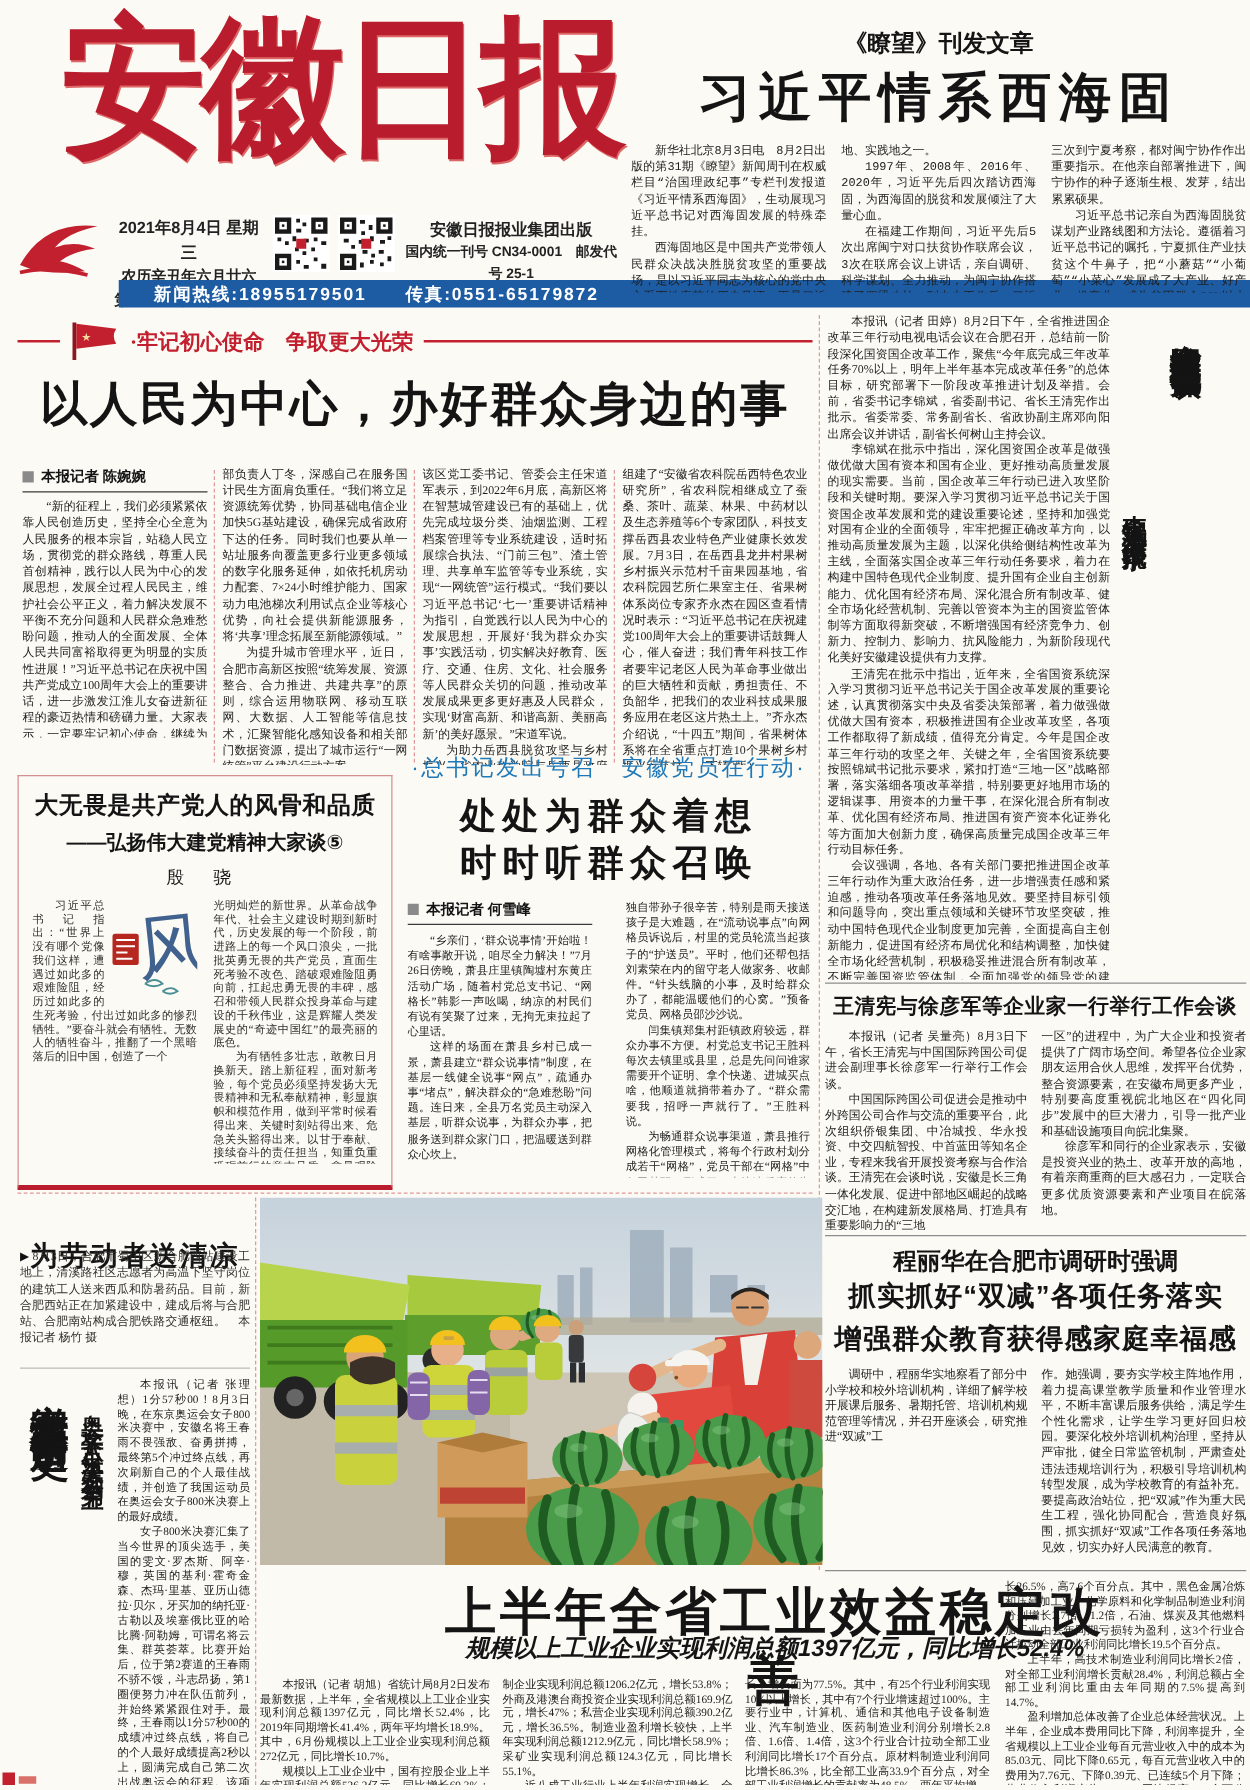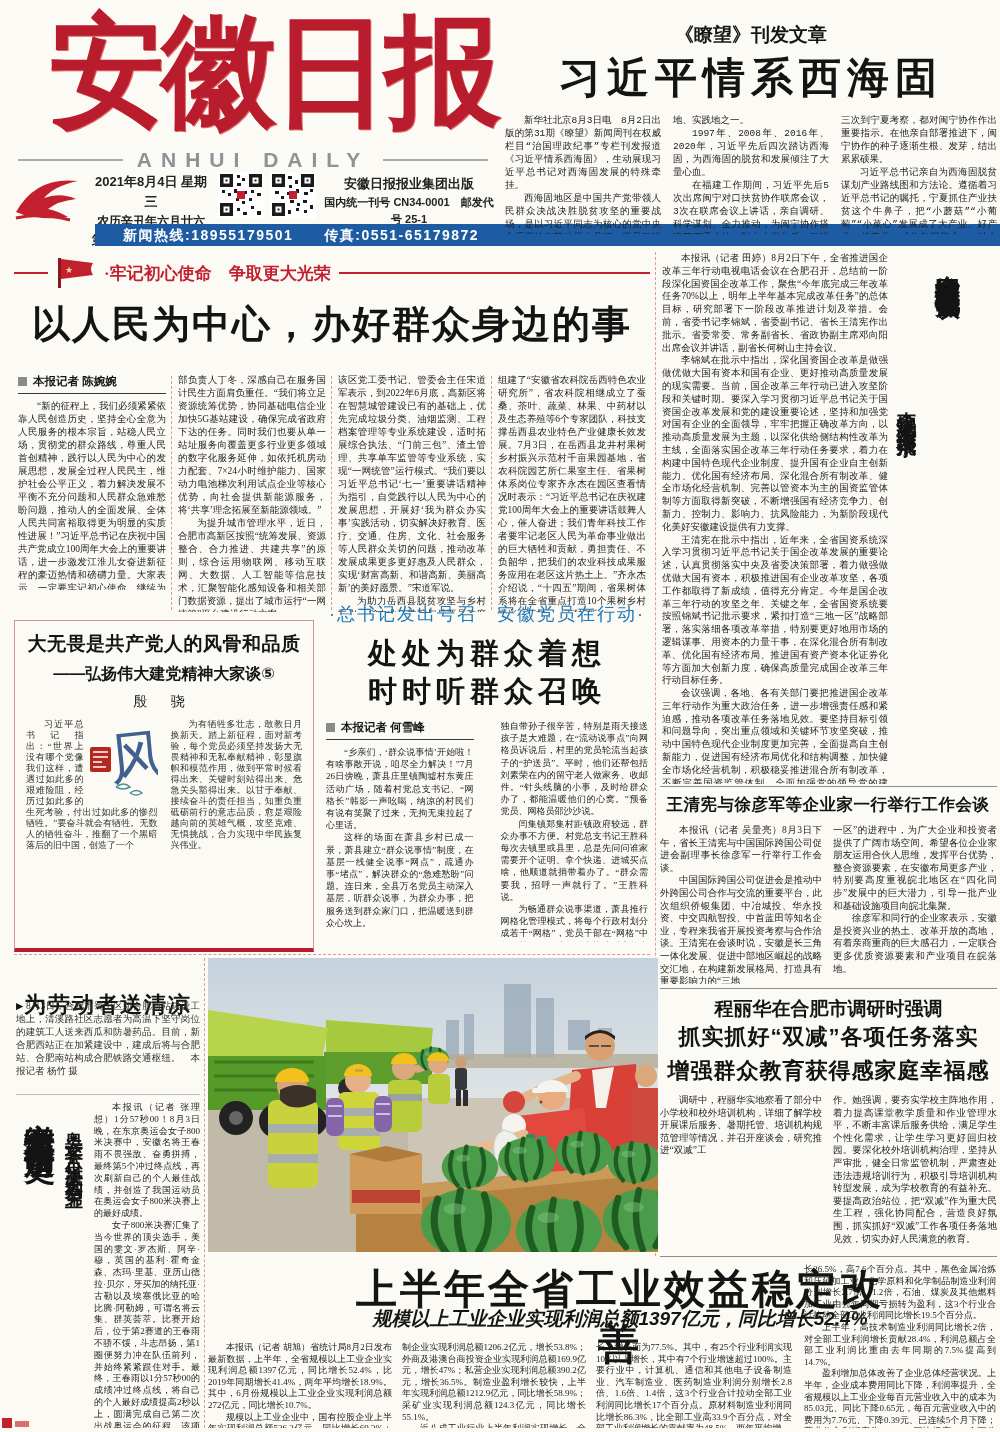--- a/index.html
+++ b/index.html
@@ -56,25 +56,20 @@
   .soe-vs{font-size:20px;font-weight:bold;letter-spacing:3px;}
   .ath-vh{font-size:31px;font-weight:900;letter-spacing:3px;}
   .ath-vs{font-size:18px;font-weight:bold;letter-spacing:5px;}
 </style>
 </head>
 <body>
 
 <div id="page">
 
   <div class="abs mast-title ctr" style="left:48px;top:14px;width:450px;">安徽日报</div>
-  <div class="abs en-row" style="left:18px;top:148px;width:470px;">
-    <div class="ln"></div>
-    <div class="en-name">ANHUI DAILY</div>
-    <div class="ln"></div>
-  </div>
 
   <svg class="abs" style="left:10px;top:168px;" width="78" height="56" viewBox="0 0 78 56">
     <path d="M6,44 Q26,8 68,13 Q44,18 34,30 Q50,24 66,31 Q48,33 38,41 Q48,43 58,49 Q32,52 14,47 Z" fill="#c3202f"></path>
     <path d="M6,50 Q30,44 60,52" stroke="#c3202f" stroke-width="3" fill="none"></path>
   </svg>
 
   <div class="abs info-sm ctr" style="left:90px;top:172px;width:122px;">
     <div style="font-size:13px;">2021年8月4日 星期三</div>
     <div>农历辛丑年六月廿六</div>
     <div>第25225期　今日12版</div>
@@ -226,20 +221,21 @@
           <svg width="70" height="82" viewBox="0 0 70 82">
             <rect x="2" y="26" width="21" height="25" rx="2" fill="#b5271f"></rect>
             <path d="M5,31 h15 M5,36 h15 M5,41 h9 M5,46 h13" stroke="#fff" stroke-width="1.6" fill="none"></path>
             <text x="22" y="56" font-size="56" fill="#41618e" font-family="serif" transform="rotate(-6 40 40)">风</text>
             <path d="M28,66 q8,-6 14,0 q-7,4 -14,0 M42,72 q7,-5 12,0 q-6,4 -12,0" stroke="#4a8e96" stroke-width="1.5" fill="none"></path>
           </svg>
         </span>
         <span><p class="para">习近平总书记指出：“世界上没有哪个党像我们这样，遭遇过如此多的艰难险阻，经历过如此多的生死考验，付出过如此多的惨烈牺牲。”要奋斗就会有牺牲。无数人的牺牲奋斗，推翻了一个黑暗落后的旧中国，创造了一个</p></span>
       </div>
       <div class="jcol kai" style="flex:1;">
+          <p class="para flush">光明灿烂的新世界。从革命战争年代、社会主义建设时期到新时代，历史发展的每一个阶段，前进路上的每一个风口浪尖，一批批英勇无畏的共产党员，直面生死考验不改色、踏破艰难险阻勇向前，扛起忠勇无畏的丰碑，感召和带领人民群众投身革命与建设的千秋伟业，这是辉耀人类发展史的“奇迹中国红”的最亮丽的底色。</p>
           <p class="para">为有牺牲多壮志，敢教日月换新天。踏上新征程，面对新考验，每个党员必须坚持发扬大无畏精神和无私奉献精神，彰显旗帜和模范作用，做到平常时候看得出来、关键时刻站得出来、危急关头豁得出来。以甘于奉献、接续奋斗的责任担当，知重负重砥砺前行的意志品质，愈是艰险越向前的英雄气概，攻坚克难、无惧挑战，合力实现中华民族复兴伟业。</p>
         </div>
     </div>
   </div>
 
   <div class="abs ctr callstrip sans" style="left:326px;top:602px;width:322px;">·总书记发出号召　安徽党员在行动·</div>
 
   <div class="abs" style="left:326px;top:634px;width:322px;height:320px;">
     <div class="ctr h-masses">处处为群众着想</div>
     <div class="ctr h-masses">时时听群众召唤</div>

